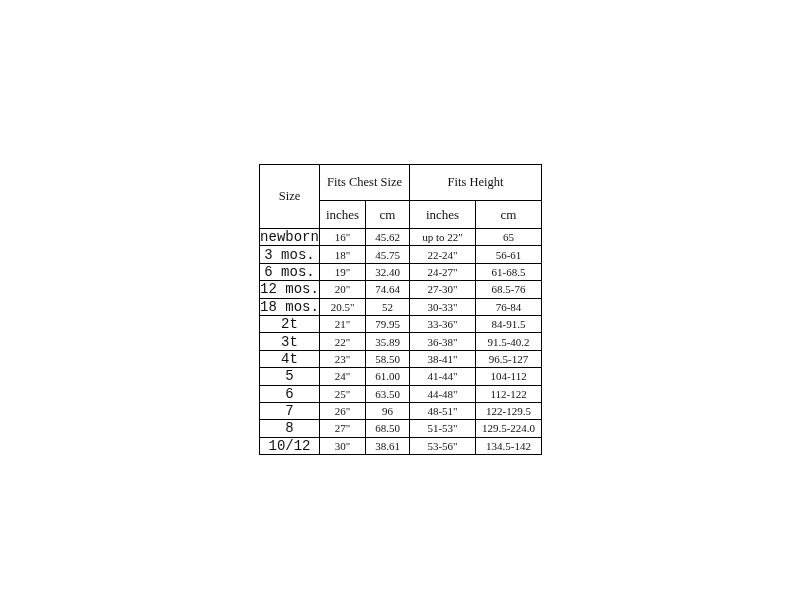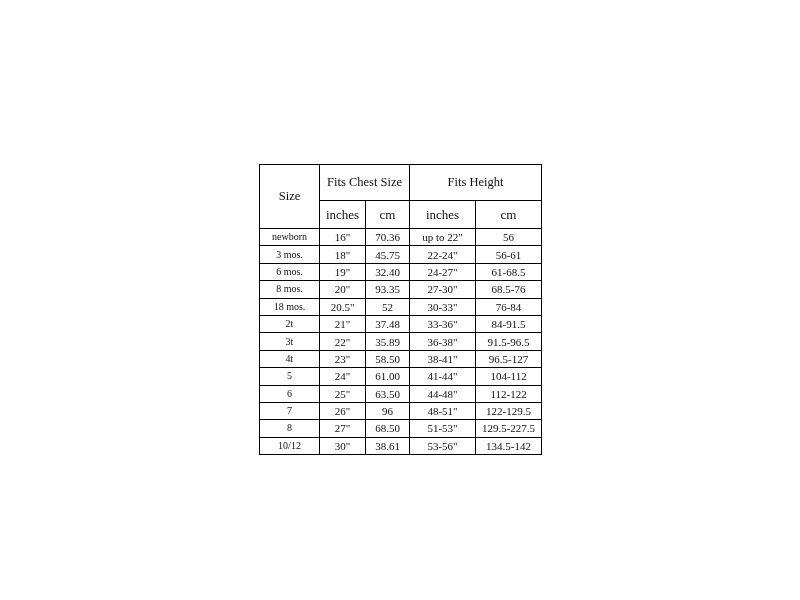--- a/index.html
+++ b/index.html
@@ -54,21 +54,22 @@
   .hdr-sub {
     height: 28px;
     font-size: 13px;
   }
   .body-row td {
     height: 16.4px;
     font-size: 11px;
     line-height: 16px;
   }
   .body-row td.size-cell {
-    font-size: 10px;
+    font-size: 14px;
+    font-family: Liberation Mono, monospace;
   }
 </style>
 </head>
 <body>
 
 <div class="page">
   <div class="table-wrap">
     <table class="size-chart">
       <colgroup>
         <col class="c-size">
@@ -87,65 +88,65 @@
           <th>inches</th>
           <th>cm</th>
           <th>inches</th>
           <th>cm</th>
         </tr>
       </thead>
       <tbody>
         <tr class="body-row">
           <td class="size-cell">newborn</td>
           <td>16"</td>
-          <td>70.36</td>
+          <td>45.62</td>
           <td>up to 22"</td>
-          <td>56</td>
+          <td>65</td>
         </tr>
         <tr class="body-row">
           <td class="size-cell">3 mos.</td>
           <td>18"</td>
           <td>45.75</td>
           <td>22-24"</td>
           <td>56-61</td>
         </tr>
         <tr class="body-row">
           <td class="size-cell">6 mos.</td>
           <td>19"</td>
           <td>32.40</td>
           <td>24-27"</td>
           <td>61-68.5</td>
         </tr>
         <tr class="body-row">
-          <td class="size-cell">8 mos.</td>
+          <td class="size-cell">12 mos.</td>
           <td>20"</td>
-          <td>93.35</td>
+          <td>74.64</td>
           <td>27-30"</td>
           <td>68.5-76</td>
         </tr>
         <tr class="body-row">
           <td class="size-cell">18 mos.</td>
           <td>20.5"</td>
           <td>52</td>
           <td>30-33"</td>
           <td>76-84</td>
         </tr>
         <tr class="body-row">
           <td class="size-cell">2t</td>
           <td>21"</td>
-          <td>37.48</td>
+          <td>79.95</td>
           <td>33-36"</td>
           <td>84-91.5</td>
         </tr>
         <tr class="body-row">
           <td class="size-cell">3t</td>
           <td>22"</td>
           <td>35.89</td>
           <td>36-38"</td>
-          <td>91.5-96.5</td>
+          <td>91.5-40.2</td>
         </tr>
         <tr class="body-row">
           <td class="size-cell">4t</td>
           <td>23"</td>
           <td>58.50</td>
           <td>38-41"</td>
           <td>96.5-127</td>
         </tr>
         <tr class="body-row">
           <td class="size-cell">5</td>
@@ -166,21 +167,21 @@
           <td>26"</td>
           <td>96</td>
           <td>48-51"</td>
           <td>122-129.5</td>
         </tr>
         <tr class="body-row">
           <td class="size-cell">8</td>
           <td>27"</td>
           <td>68.50</td>
           <td>51-53"</td>
-          <td>129.5-227.5</td>
+          <td>129.5-224.0</td>
         </tr>
         <tr class="body-row">
           <td class="size-cell">10/12</td>
           <td>30"</td>
           <td>38.61</td>
           <td>53-56"</td>
           <td>134.5-142</td>
         </tr>
       </tbody>
     </table>

